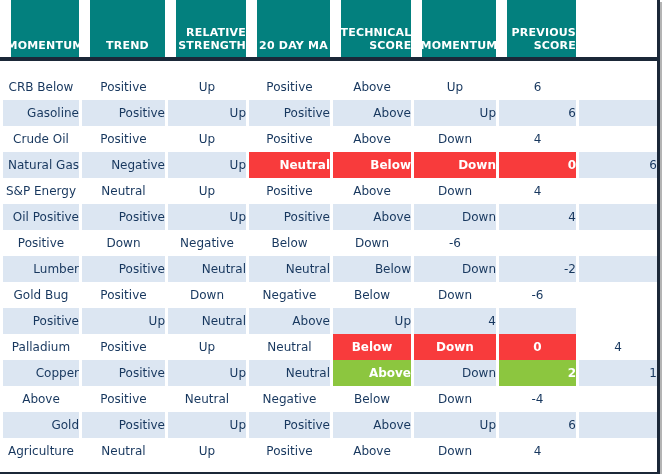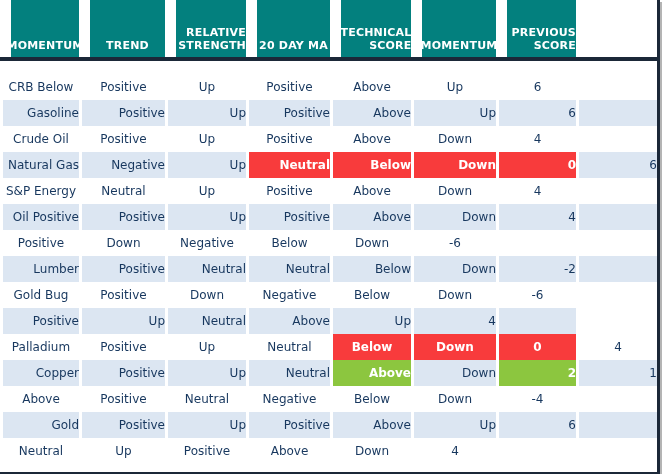--- a/index.html
+++ b/index.html
@@ -215,20 +215,21 @@
         <div class="cell">Gold</div>
         <div class="cell">Positive</div>
         <div class="cell">Up</div>
         <div class="cell">Positive</div>
         <div class="cell">Above</div>
         <div class="cell">Up</div>
         <div class="cell">6</div>
         <div class="cell"></div>
       </div>
       <div class="grid-row">
+        <div class="cell">Agriculture</div>
         <div class="cell">Neutral</div>
         <div class="cell">Up</div>
         <div class="cell">Positive</div>
         <div class="cell">Above</div>
         <div class="cell">Down</div>
         <div class="cell">4</div>
         <div class="cell"></div>
       </div>
     </div>
   <div class="footer-band"></div>

